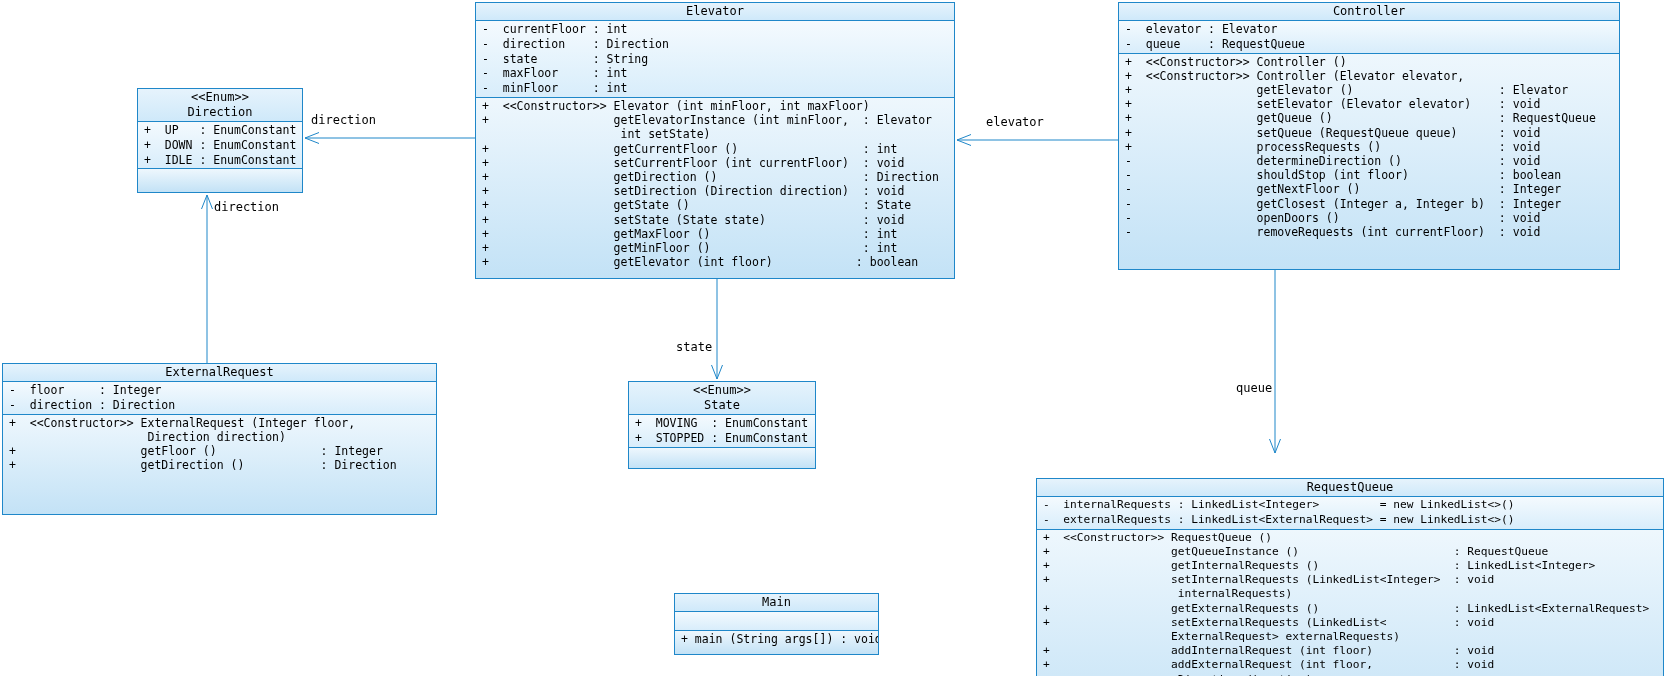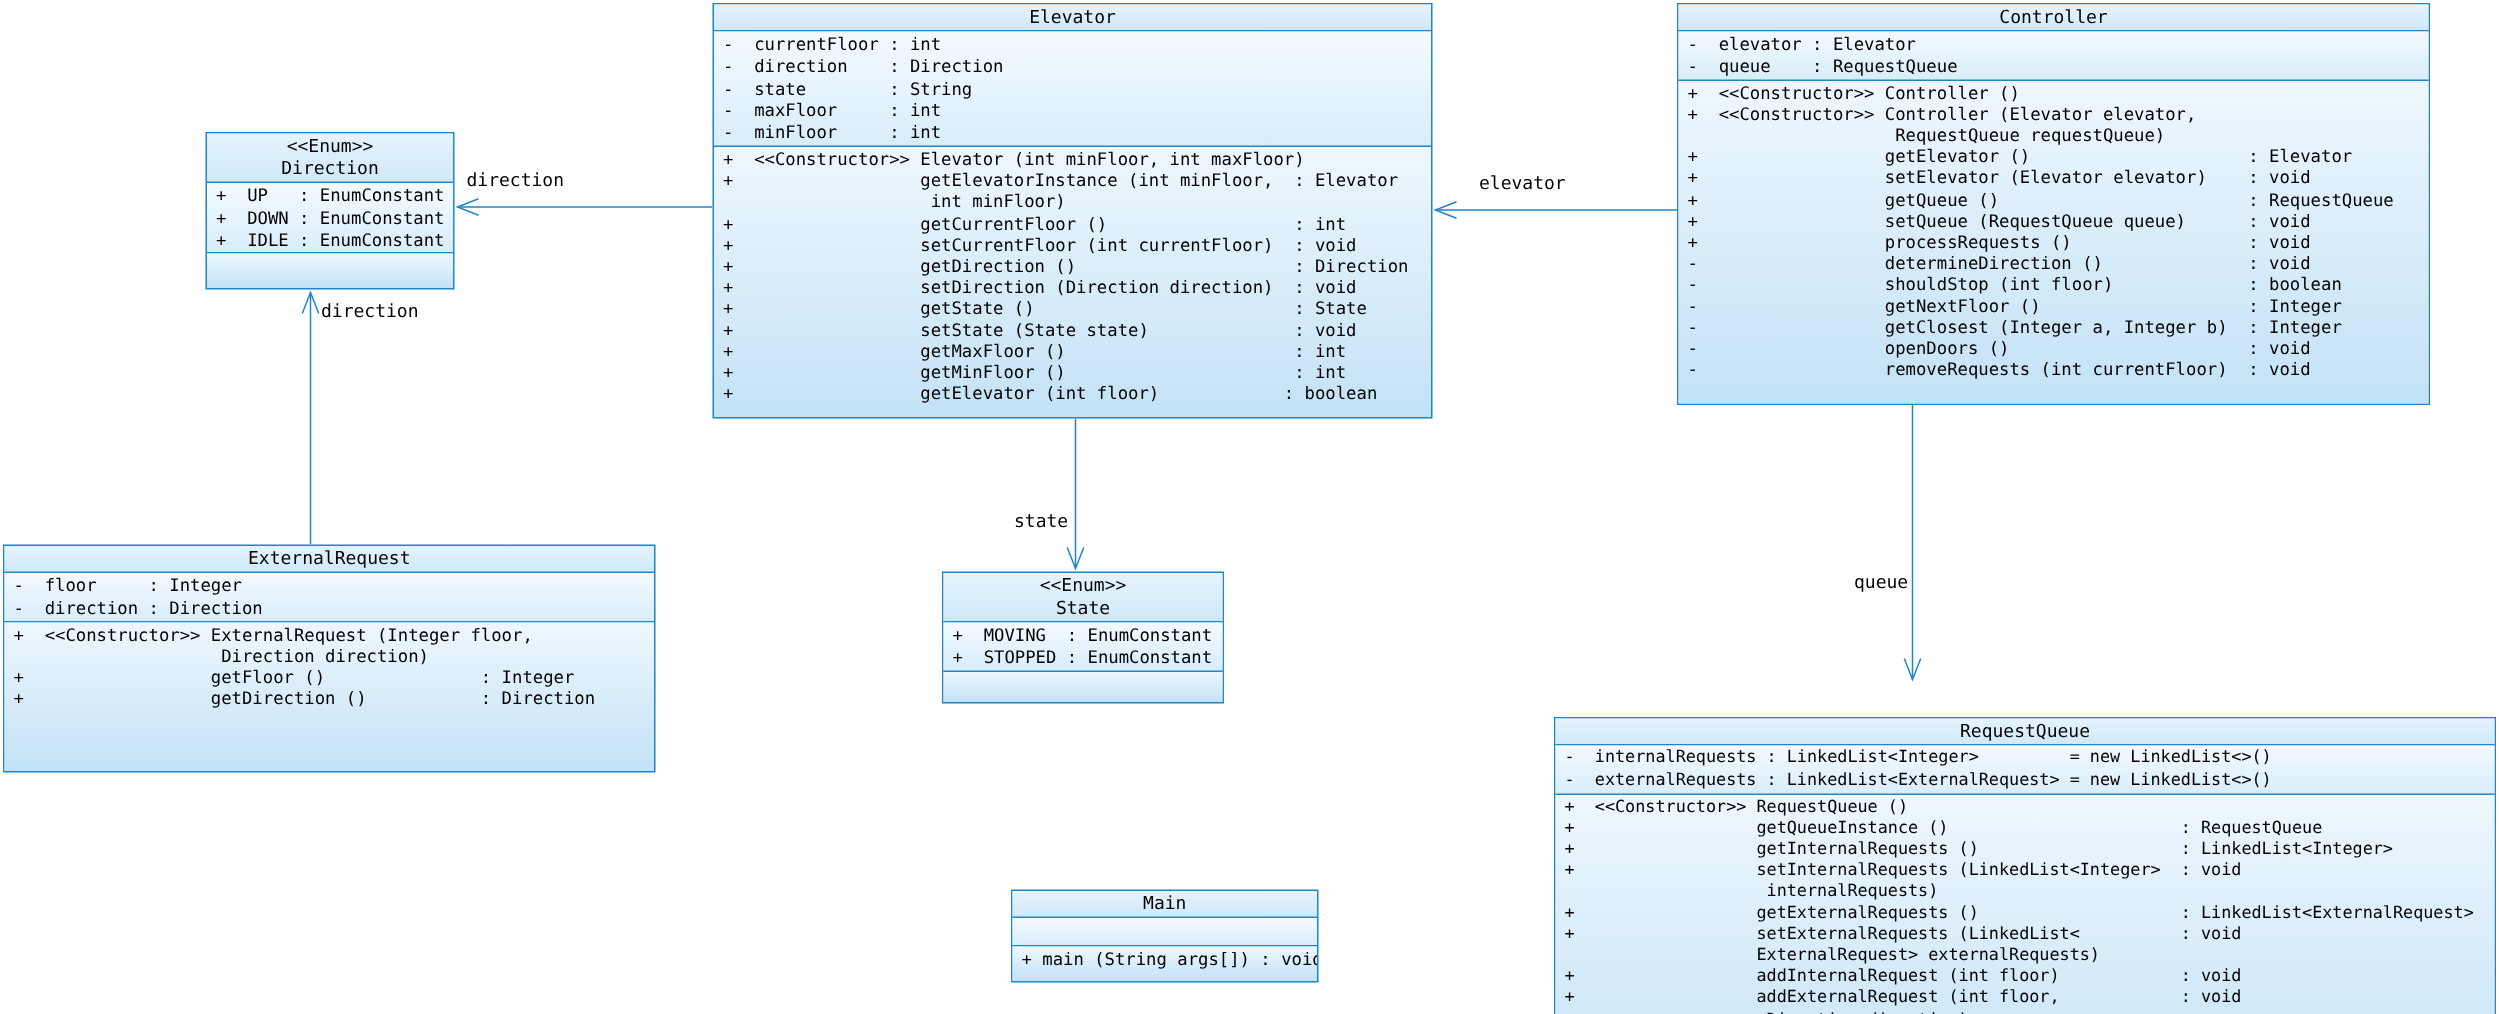--- a/index.html
+++ b/index.html
@@ -61,21 +61,21 @@
     <div class="c-attrs">
       <div class="line">-  currentFloor : int</div>
       <div class="line">-  direction    : Direction</div>
       <div class="line">-  state        : String</div>
       <div class="line">-  maxFloor     : int</div>
       <div class="line">-  minFloor     : int</div>
     </div>
     <div class="c-methods">
       <div class="line">+  &lt;&lt;Constructor&gt;&gt; Elevator (int minFloor, int maxFloor)</div>
       <div class="line">+                  getElevatorInstance (int minFloor,  : Elevator</div>
-      <div class="line">                    int minFloor)</div>
+      <div class="line">                    int setState)</div>
       <div class="line">+                  getCurrentFloor ()                  : int</div>
       <div class="line">+                  setCurrentFloor (int currentFloor)  : void</div>
       <div class="line">+                  getDirection ()                     : Direction</div>
       <div class="line">+                  setDirection (Direction direction)  : void</div>
       <div class="line">+                  getState ()                         : State</div>
       <div class="line">+                  setState (State state)              : void</div>
       <div class="line">+                  getMaxFloor ()                      : int</div>
       <div class="line">+                  getMinFloor ()                      : int</div>
       <div class="line">+                  getElevator (int floor)            : boolean</div>
     </div>
@@ -83,21 +83,20 @@
 
   <div class="uml-class" style="left:1118px;top:2px;width:502px;height:268px">
     <div class="c-title">Controller</div>
     <div class="c-attrs">
       <div class="line">-  elevator : Elevator</div>
       <div class="line">-  queue    : RequestQueue</div>
     </div>
     <div class="c-methods">
       <div class="line">+  &lt;&lt;Constructor&gt;&gt; Controller ()</div>
       <div class="line">+  &lt;&lt;Constructor&gt;&gt; Controller (Elevator elevator,</div>
-      <div class="line">                    RequestQueue requestQueue)</div>
       <div class="line">+                  getElevator ()                     : Elevator</div>
       <div class="line">+                  setElevator (Elevator elevator)    : void</div>
       <div class="line">+                  getQueue ()                        : RequestQueue</div>
       <div class="line">+                  setQueue (RequestQueue queue)      : void</div>
       <div class="line">+                  processRequests ()                 : void</div>
       <div class="line">-                  determineDirection ()              : void</div>
       <div class="line">-                  shouldStop (int floor)             : boolean</div>
       <div class="line">-                  getNextFloor ()                    : Integer</div>
       <div class="line">-                  getClosest (Integer a, Integer b)  : Integer</div>
       <div class="line">-                  openDoors ()                       : void</div>

